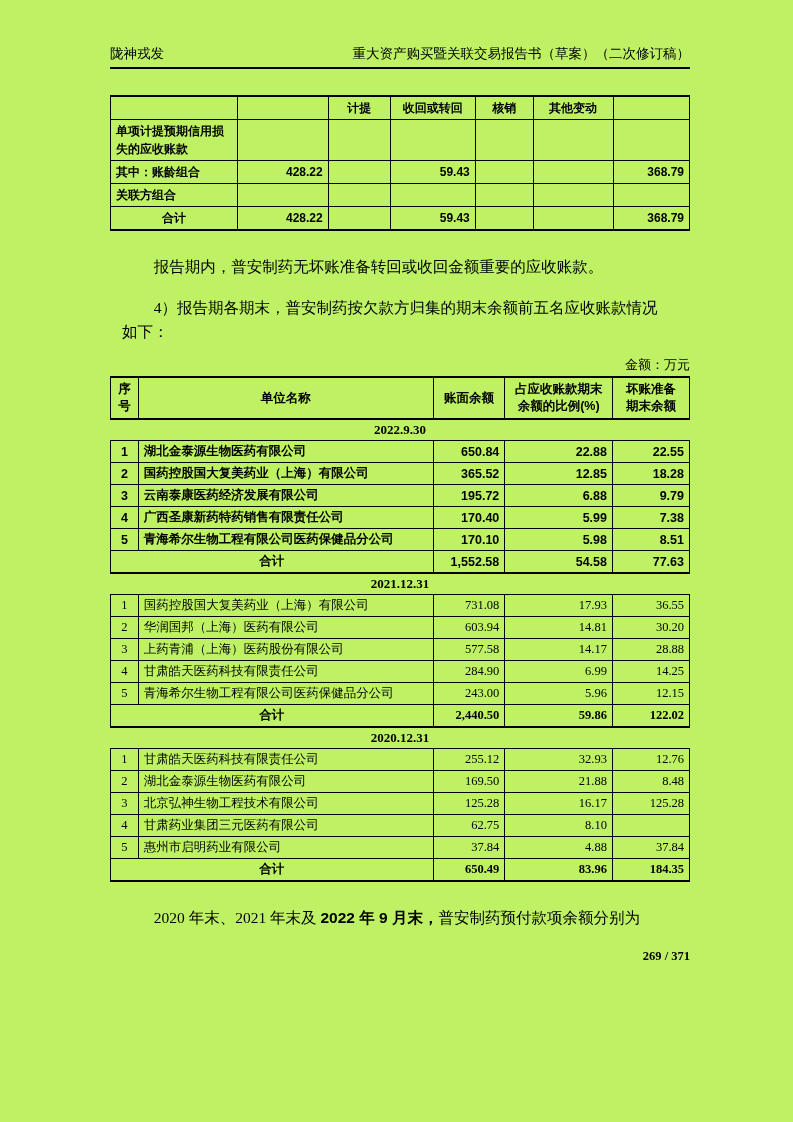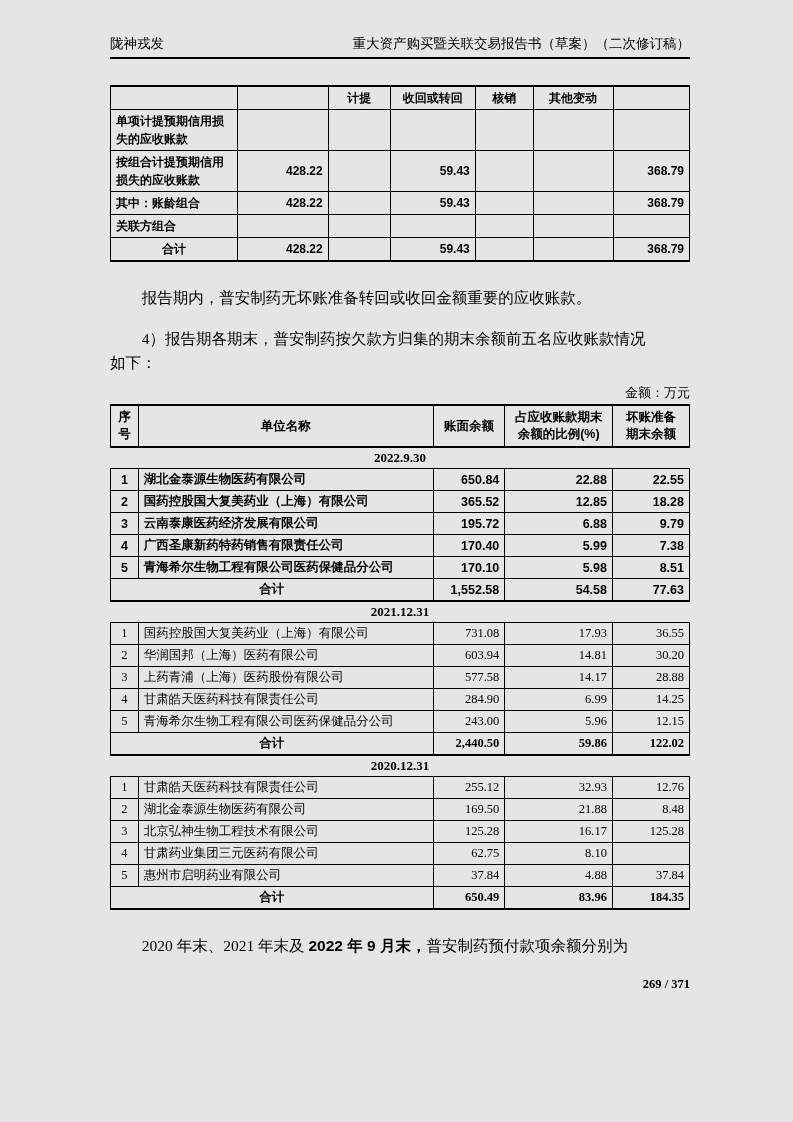--- a/index.html
+++ b/index.html
@@ -1,23 +1,23 @@
 <!DOCTYPE html>
 <html><head>
 <meta charset="utf-8">
 <style>
   * { box-sizing: border-box; }
   html, body { margin: 0; padding: 0; background: #ffffff; }
   .page {
     width: 793px; height: 1122px;
-    background: #e5e5e5;
+    background: #bef264;
     color: #000;
     font-family: "Liberation Serif", serif;
     position: relative;
-    padding: 36px 103px 0 110px;
+    padding: 46px 103px 0 110px;
     overflow: hidden;
   }
   
   .doc-header {
     display: flex; justify-content: space-between; align-items: flex-end;
     border-bottom: 2px solid #000;
     padding-bottom: 5px;
     font-size: 13.5px;
     line-height: 1.2;
   }
@@ -35,21 +35,21 @@
     line-height: 1.5;
     height: 22px;
     vertical-align: middle;
     margin-left: 40px;
   }
   table.provision td.ph { text-align: center; }
   table.provision td.plabel { text-align: left; }
   table.provision td.plabel.center { text-align: center; }
   td.num { text-align: right; }
   
-  .para { font-size: 15.5px; line-height: 1.55; margin: 0; }
+  .para { font-size: 15.5px; line-height: 1.55; margin: 12px; }
   .p1 { margin-top: 24px; text-indent: 2.05em; }
   .p2 { margin-top: 17px; }
   .p2 .line1 { display: block; text-indent: 2.05em; }
   .p2 .line2 { display: block; }
   .unit-note { text-align: right; font-size: 13px; margin: 9px 0 2px 0; }
   
   table.top5 {
     width: 100%; border-collapse: collapse; table-layout: fixed;
     border-top: 2.5px solid #000; border-bottom: 2.5px solid #000;
     font-size: 12.5px;
@@ -130,29 +130,20 @@
         <tr>
           <td class="plabel">单项计提预期信用损失的应收账款</td>
           <td class="num"></td>
           <td class="num"></td>
           <td class="num"></td>
           <td class="num"></td>
           <td class="num"></td>
           <td class="num"></td>
         </tr>
         <tr>
-          <td class="plabel">按组合计提预期信用损失的应收账款</td>
-          <td class="num">428.22</td>
-          <td class="num"></td>
-          <td class="num">59.43</td>
-          <td class="num"></td>
-          <td class="num"></td>
-          <td class="num">368.79</td>
-        </tr>
-        <tr>
           <td class="plabel">其中：账龄组合</td>
           <td class="num">428.22</td>
           <td class="num"></td>
           <td class="num">59.43</td>
           <td class="num"></td>
           <td class="num"></td>
           <td class="num">368.79</td>
         </tr>
         <tr>
           <td class="plabel">关联方组合</td>

